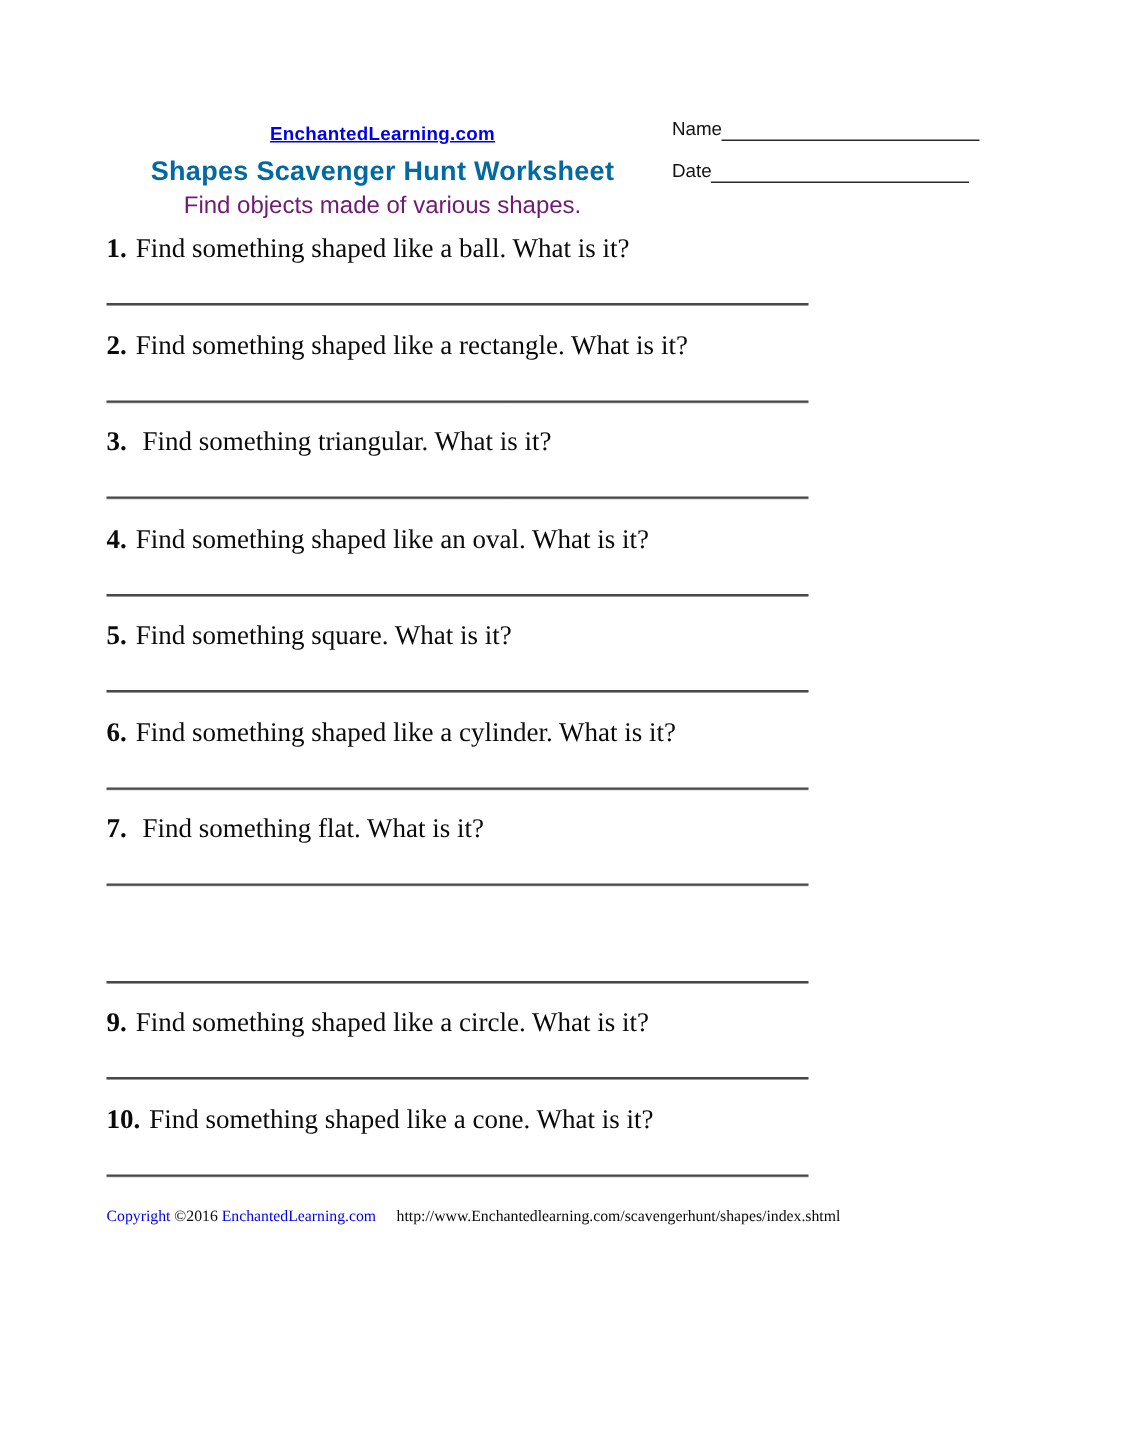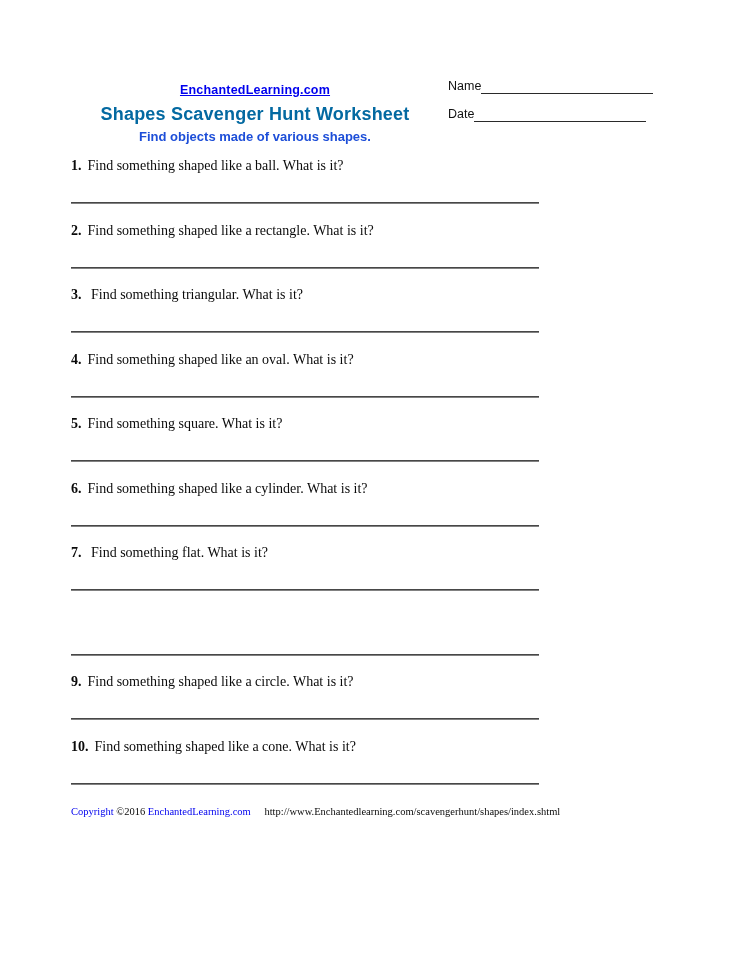--- a/index.html
+++ b/index.html
@@ -15,38 +15,38 @@
     font-family:"Liberation Sans", sans-serif;
   }
   .site-link {
     display:inline-block; color:#0000ee; font-weight:bold; font-size:12.5px;
     text-decoration:underline; letter-spacing:0.2px; cursor:pointer;
   }
   .page-title {
     margin:6px 0 0; font-size:18px; font-weight:bold; letter-spacing:0.2px; color:#0369a1;
   }
   .page-subtitle {
-    margin:4px 0 0; font-size:13px; color:#1d4ed8;font-weight:bold;
+    margin:4px 0 0; font-size:16px; color:#701a75;
   }
 
   .header-right {
     position:absolute; left:448px; top:80px;
     font-family:"Liberation Sans", sans-serif; font-size:12.5px; color:#111;
   }
   .field-row { display:flex; align-items:flex-start; height:15px; margin-bottom:13px; }
   .field-label { line-height:13px; }
   .fill-line {
     display:inline-block; width:172px; height:13px;
     border-bottom:1.5px solid #2a2a2a;
   }
 
   
   .questions { position:absolute; left:71px; top:157px; width:469px; }
   .question { position:relative; height:64.5px; }
-  .q-text { font-size:14px; line-height:17px; color:#0a0a0a; }
+  .q-text { font-size:18px; line-height:17px; color:#0a0a0a; }
   .q-num { font-weight:bold; margin-right:6px; }
   .answer-line {
     position:absolute; left:0; top:45px; width:468px; height:2px;
     background:linear-gradient(180deg,#454545 0%,#4a4a4a 55%,#c6c6c6 100%);
   }
 
   
   .page-footer {
     position:absolute; left:71px; top:805px; width:600px;
     font-size:10.5px; line-height:13px; color:#0a0a0a; white-space:nowrap;

